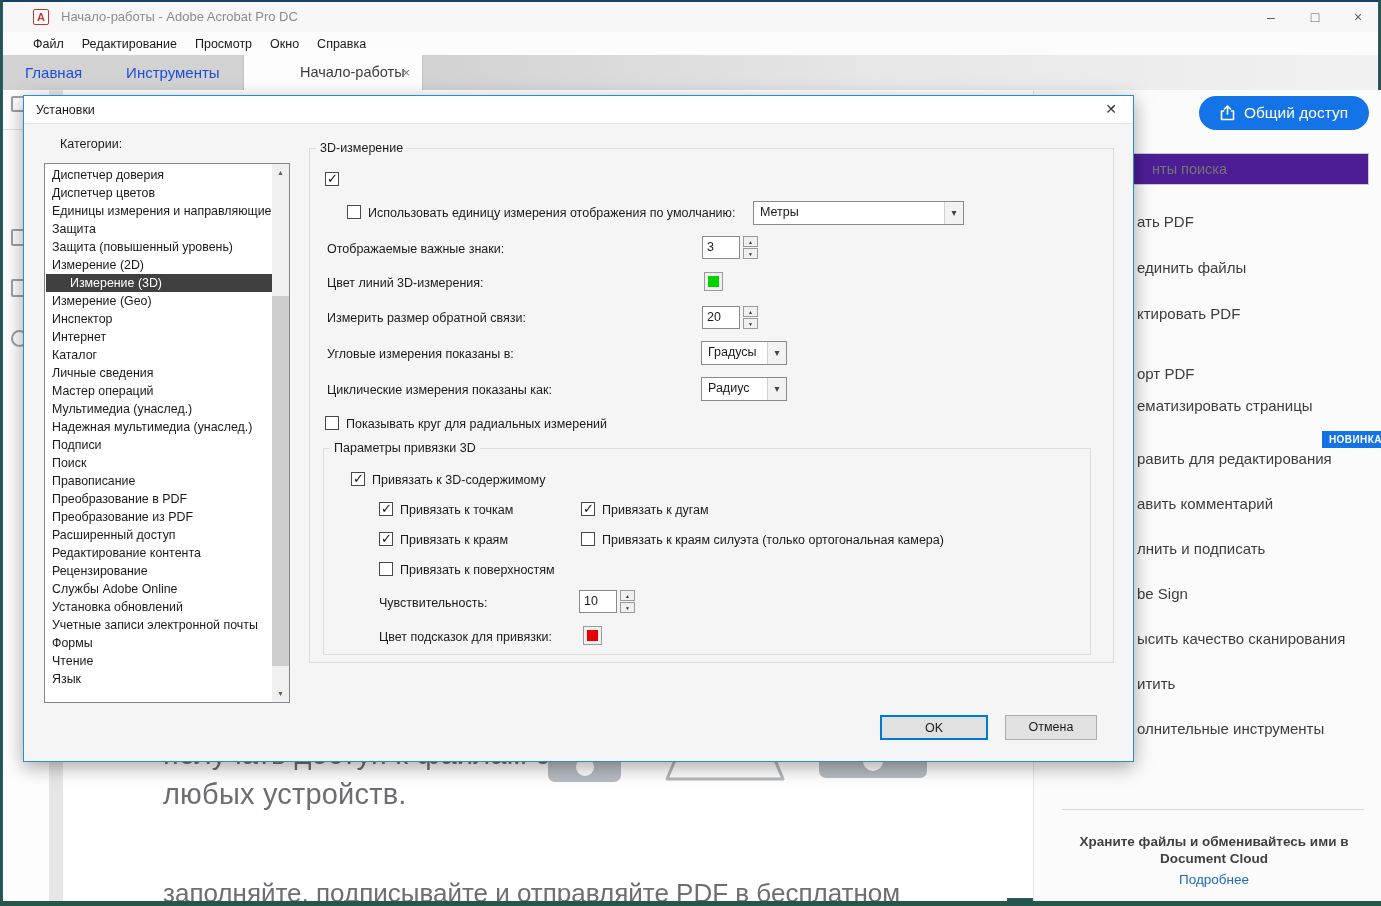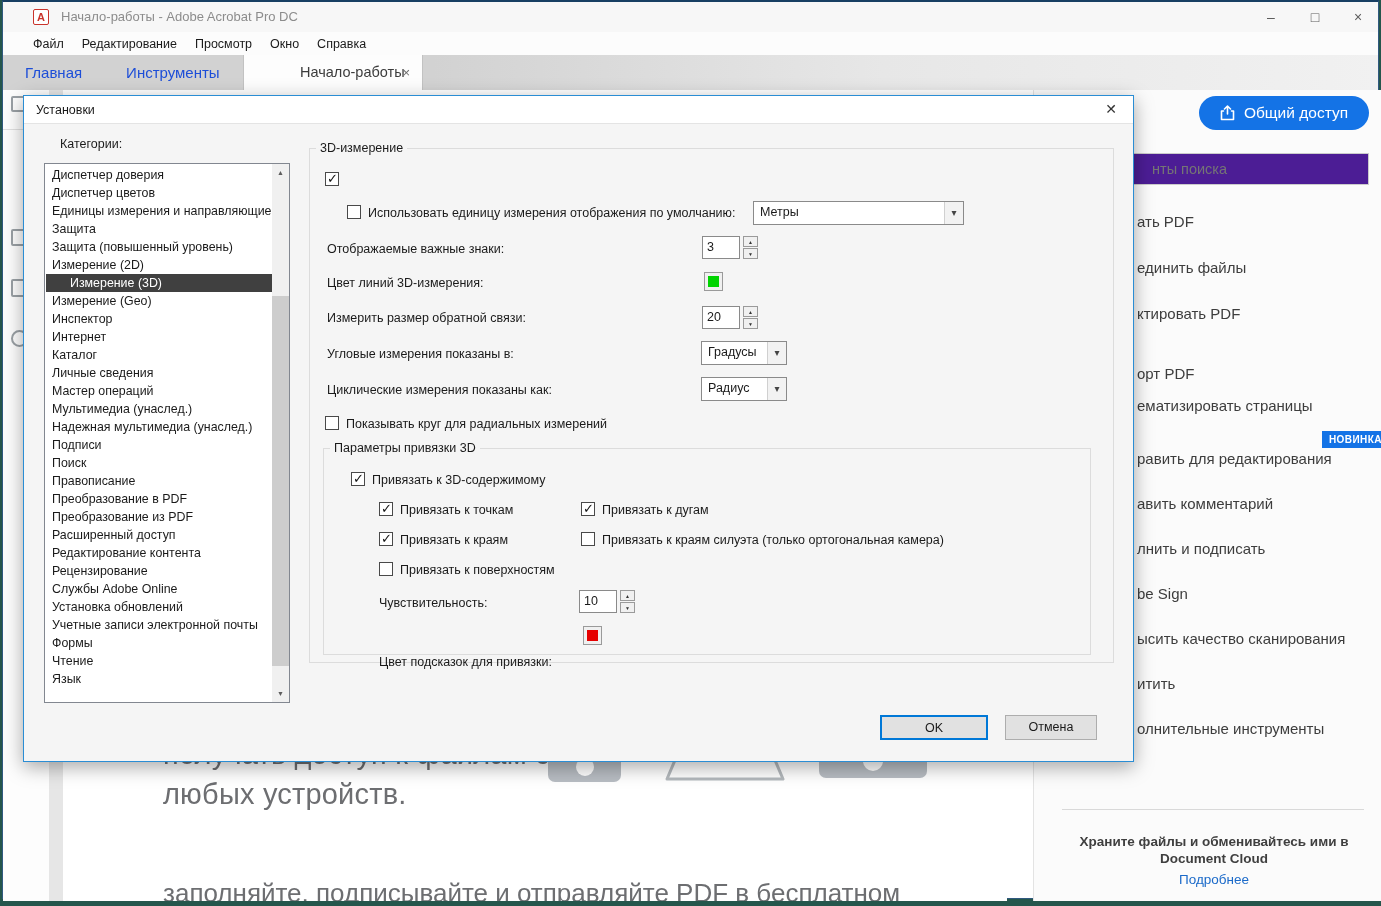--- a/index.html
+++ b/index.html
@@ -301,21 +301,21 @@
         <span class="cb" style="left:55px; top:113px;"></span>
         <span class="lbl" style="left:76px; top:114px;">Привязать к поверхностям</span>
 
         <span class="lbl" style="left:55px; top:147px;">Чувствительность:</span>
         <div class="spinfield" style="left:255px; top:141px;">10</div>
         <div class="spinbtns" style="left:296px; top:141px;">
           <div class="up">▲</div>
           <div class="dn">▼</div>
         </div>
 
-        <span class="lbl" style="left:55px; top:181px;margin-top:25px;">Цвет подсказок для привязки:</span>
+        <span class="lbl" style="left:55px; top:181px;">Цвет подсказок для привязки:</span>
         <div class="swatch" style="left:259px; top:177px;">
           <div class="inner" style="background-color: rgb(230, 0, 0);"></div>
         </div>
       </div>
     </div>
 
     <div id="btn-ok" class="dlg-btn">OK</div>
     <div id="btn-cancel" class="dlg-btn">Отмена</div>
   </div>
 

